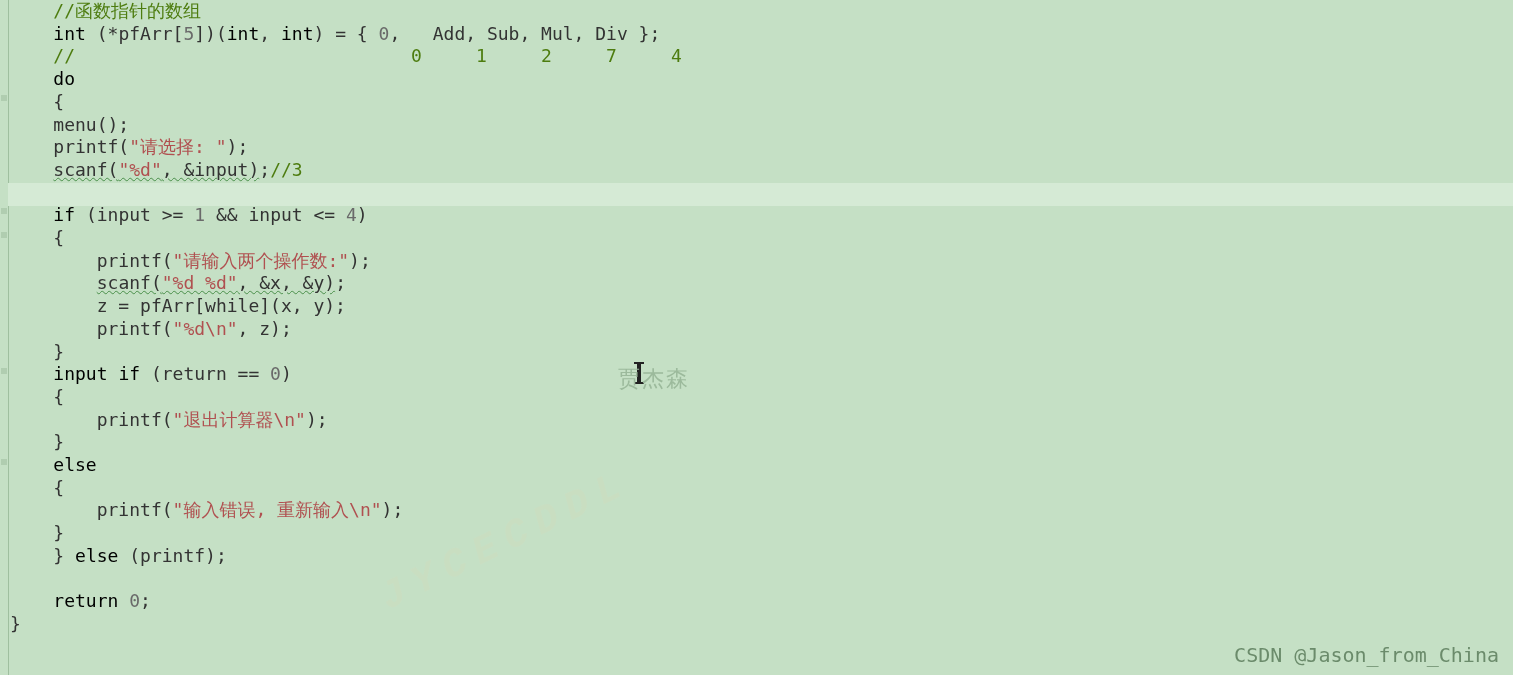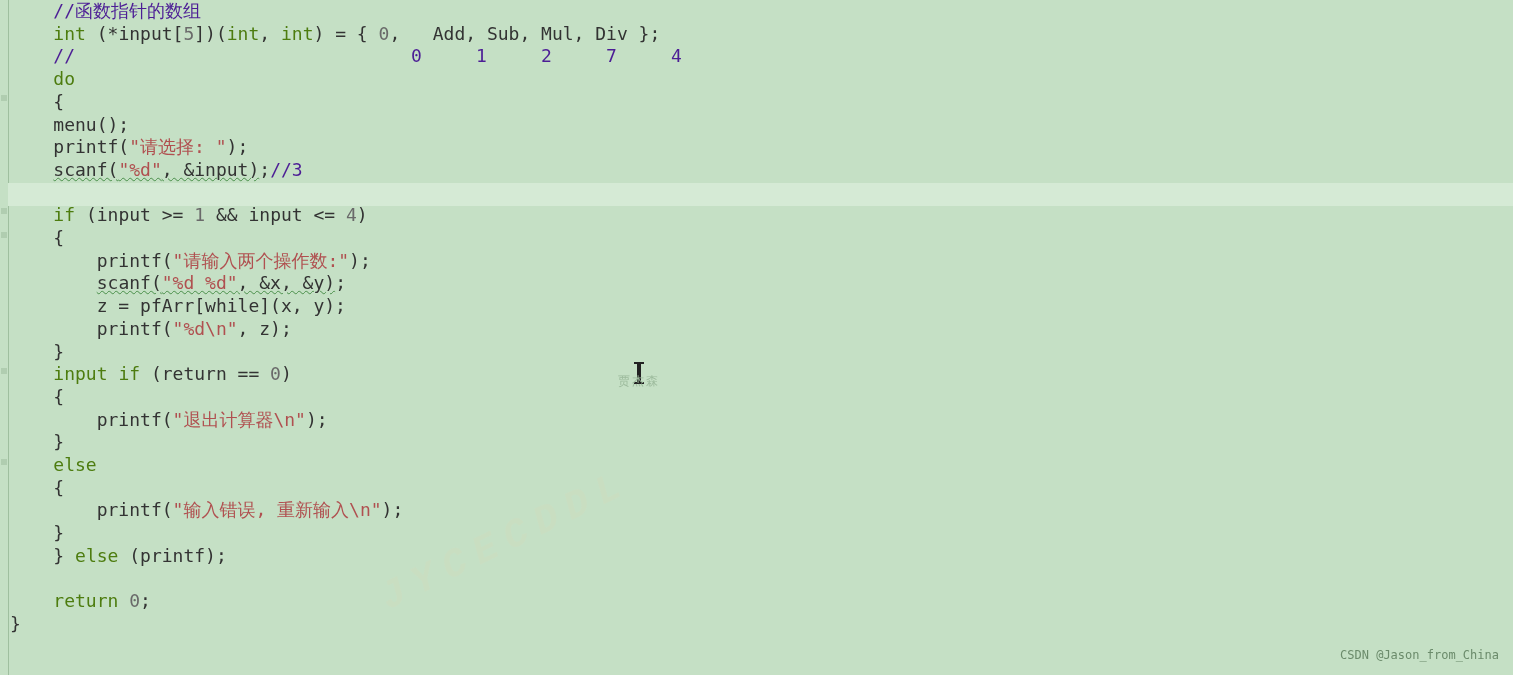--- a/index.html
+++ b/index.html
@@ -3,60 +3,60 @@
 <meta charset="utf-8">
 <style>
   html,body{margin:0;padding:0;width:1513px;height:675px;overflow:hidden;
     font-family:Consolas,"Courier New",monospace;font-size:18px;line-height:22.7px;
     background:#c5e0c5;color:#333}
   .editor{position:relative;width:100%;height:100%}
   .gutter{position:absolute;left:0;top:0;width:8px;height:100%;background:#c5e0c5;
     border-right:1px solid #9fbf9f}
   .fold{position:absolute;left:1px;width:6px;height:6px;background:#8aaa8a;opacity:.35}
   pre{margin:0;padding:0 0 0 10px;white-space:pre;tab-size:4}
-  .kw{color:#4d7c0f}             
-  .cm{color:#4c1d95}             
+  .kw{color:#000000}             
+  .cm{color:#4d7c0f}             
   .str{color:#b05050}            
   .esc{color:#b05050}
   .op{color:#6a6a6a}
   .hl{position:absolute;left:8px;right:0;height:22.7px;background:#d5ead5;z-index:0}
   .ul{text-decoration-line:underline;text-decoration-style:wavy;
       text-decoration-color:#4a8f4a;text-decoration-thickness:1px}
   .cursor{position:absolute;width:2px;height:18px;background:#222;
           box-shadow:0 0 0 1px #222}
   .cursor::before,.cursor::after{content:"";position:absolute;width:10px;height:2px;
           background:#222;left:-4px}
   .cursor::before{top:-2px}.cursor::after{bottom:-2px}
-  .wm-small{position:absolute;color:#9cba9c;font-family:Liberation Sans, sans-serif;font-size:12px;
+  .wm-small{position:absolute;color:#9cba9c;font-family:Liberation Mono, monospace;font-size:22px;
             letter-spacing:2px}
   .wm-big{position:absolute;color:#cdddc0;font-size:40px;letter-spacing:10px;
           transform:rotate(-26deg);transform-origin:center;font-weight:600;
           font-style:italic;opacity:.6;pointer-events:none}
-  .credit{position:absolute;right:14px;bottom:8px;color:#6b8b6b;font-size:12px;
+  .credit{position:absolute;right:14px;bottom:8px;color:#6b8b6b;font-size:20px;
           font-family:Consolas,monospace}
   .codewrap{position:relative;z-index:1}
 </style>
 </head>
 <body>
 
 <div class="editor">
 
   <div class="gutter">
     <div class="fold" style="top:95px"></div>
     <div class="fold" style="top:208px"></div>
     <div class="fold" style="top:232px"></div>
     <div class="fold" style="top:368px"></div>
     <div class="fold" style="top:459px"></div>
   </div>
 
   <div class="hl" style="top:183px"></div>
 
   <div class="codewrap">
 <pre>    <span class="cm">//函数指针的数组</span>
-    <span class="kw">int</span><span> (*input[</span><span class="op">5</span><span>])(</span><span class="kw">int</span><span>, </span><span class="kw">int</span><span>) = { </span><span class="op">0</span><span>,   Add, Sub, Mul, Div };</span>
+    <span class="kw">int</span><span> (*pfArr[</span><span class="op">5</span><span>])(</span><span class="kw">int</span><span>, </span><span class="kw">int</span><span>) = { </span><span class="op">0</span><span>,   Add, Sub, Mul, Div };</span>
     <span class="cm">//                               0     1     2     7     4</span>
     <span class="kw">do</span>
     <span>{</span>
 <span>    menu();</span>
 <span>    printf(</span><span class="str">"请选择: "</span><span>);</span>
 <span>    </span><span class="ul">scanf(</span><span class="str ul">"%d"</span><span class="ul">, &amp;input)</span><span>;</span><span class="cm">//3</span>
 <span></span>
 <span>    </span><span class="kw">if</span><span> (input &gt;= </span><span class="op">1</span><span> &amp;&amp; input &lt;= </span><span class="op">4</span><span>)</span>
 <span>    {</span>
 <span>        printf(</span><span class="str">"请输入两个操作数:"</span><span>);</span>

